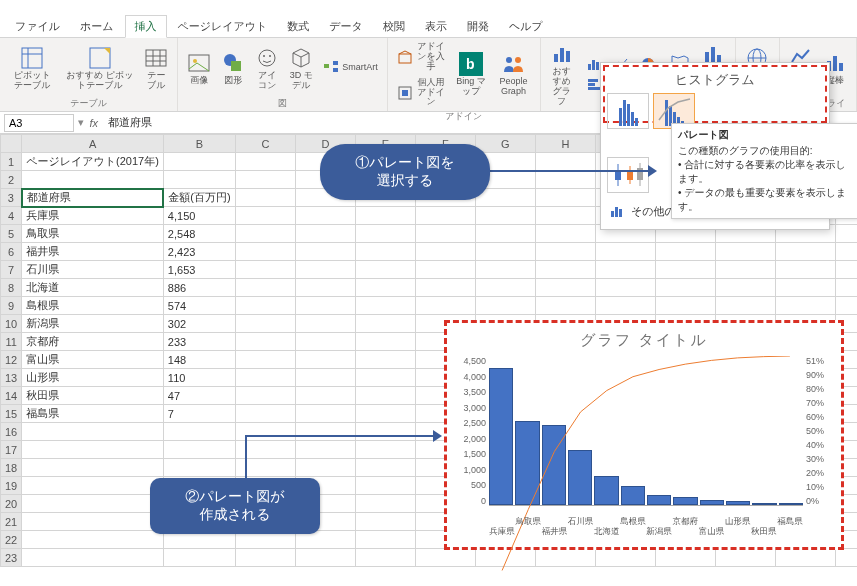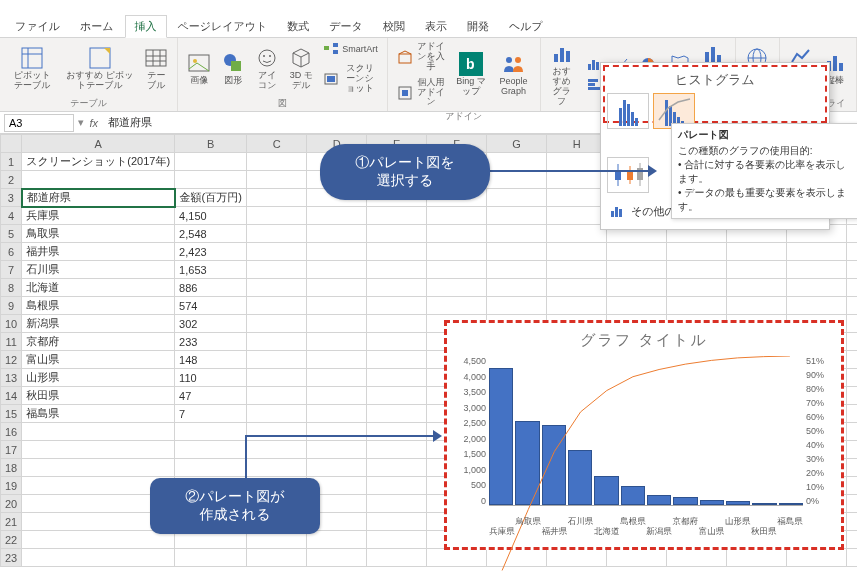--- a/index.html
+++ b/index.html
@@ -165,29 +165,20 @@
         <div class="rbtn small" style="flex-direction:row;gap:3px;">
             <div class="ico">
               <svg width="16" height="16">
                 <rect x="1" y="4" width="5" height="4" fill="#70ad47"></rect>
                 <rect x="10" y="1" width="5" height="4" fill="#4472c4"></rect>
                 <rect x="10" y="8" width="5" height="4" fill="#4472c4"></rect>
               </svg>
             </div>
             <div class="rlabel">SmartArt</div>
           </div>
-        <div class="rbtn small" style="flex-direction:row;gap:3px;">
-            <div class="ico">
-              <svg width="16" height="16">
-                <rect x="2" y="3" width="12" height="10" fill="none" stroke="#666"></rect>
-                <rect x="4" y="5" width="8" height="6" fill="#4472c4"></rect>
-              </svg>
-            </div>
-            <div class="rlabel">スクリーンショット</div>
-          </div>
       </div>
     </div>
     <div class="glabel">図</div>
   </div>
 
   <div class="rgroup">
     <div class="rrow">
       <div style="display:flex;flex-direction:column;gap:2px;">
         <div class="rbtn small" style="flex-direction:row;gap:3px;">
             <div class="ico">
@@ -375,21 +366,21 @@
           <th style="min-width:60px">I</th>
           <th style="min-width:60px">J</th>
           <th style="min-width:60px">K</th>
           <th style="min-width:60px">L</th>
           <th style="min-width:60px">M</th>
         </tr>
       </tbody>
       <tbody>
         <tr>
           <th class="rowh">1</th>
-          <td class="">スクリーンショット(2017年)</td>
+          <td class="">ページレイアウト(2017年)</td>
           <td class=""></td>
           <td class=""></td>
           <td class=""></td>
           <td class=""></td>
           <td class=""></td>
           <td class=""></td>
           <td class=""></td>
           <td class=""></td>
           <td class=""></td>
           <td class=""></td>

